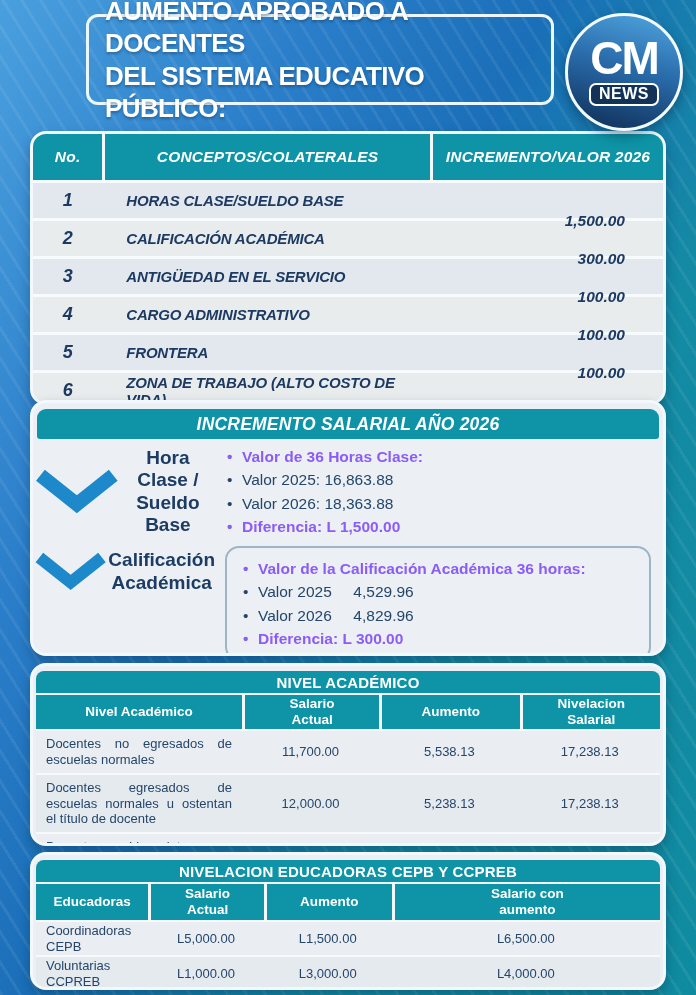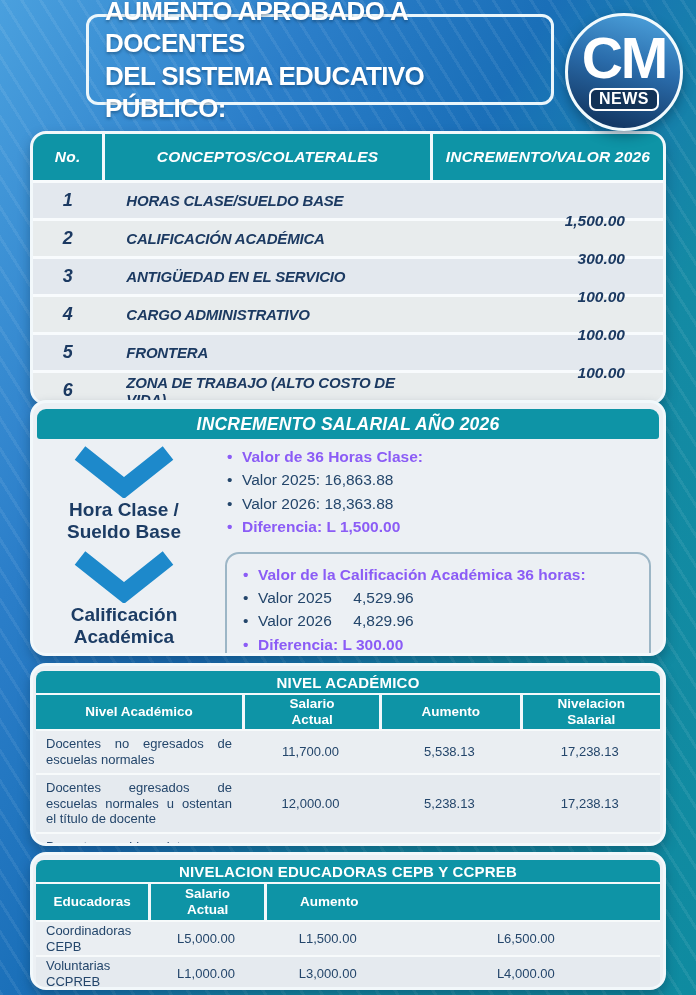--- a/index.html
+++ b/index.html
@@ -22,21 +22,21 @@
   .header-title {
     color:#ffffff; font-size:26px; font-weight:800; letter-spacing:-0.6px; line-height:1.25;
     text-shadow:0 2px 3px rgba(8,40,70,0.4); white-space:pre-line;
   }
   .logo {
     position:absolute; left:565px; top:13px; width:118px; height:118px; border-radius:50%;
     background:linear-gradient(195deg,#4fa6e0 0%,#2a6cab 45%,#143a67 88%);
     border:3px solid #f2fafd; box-shadow:0 5px 12px rgba(5,38,66,0.45);
     display:flex; flex-direction:column; align-items:center; justify-content:center; z-index:6;
   }
-  .logo-cm { color:#fff; font-size:57px; font-weight:800; letter-spacing:-2px; line-height:0.9; }
+  .logo-cm { color:#fff; font-size:46px; font-weight:800; letter-spacing:-2px; line-height:0.9; }
   .logo-news {
     margin-top:3px; background:#123257; border:2.5px solid #ffffff; border-radius:7px;
     color:#fff; font-size:16px; font-weight:700; padding:0 8px 1px; letter-spacing:0.5px;
   }
   
   .card {
     position:absolute; left:30px; width:636px; background:#ecf0f4;
     border:3px solid #f2f8fb; border-radius:16px; overflow:hidden;
     box-shadow:0 6px 12px rgba(5,40,66,0.35);
   }
@@ -50,21 +50,21 @@
   .t1-h3 { width:37%; border-left:3px solid #f2f8fb; }
   .t1-row { display:flex; height:38px; align-items:center; border-top:3px solid #f8fbfd; color:#1c3a62; font-weight:700; background:#e8eced; }
   .t1-row:nth-child(even) { background:#e3e8ee; }
   .c-no { width:11%; text-align:center; font-size:18px; }
   .c-concept { width:52%; padding-left:24px; font-size:15px; letter-spacing:-0.2px; }
   .c-value { width:37%; text-align:right; padding-right:38px; font-size:15.5px;margin-top:40px; }
   
   .card2 { top:400px; height:256px; }
   .band2 { margin:6px 4px 0; height:30px; border-radius:9px 9px 3px 3px; display:flex; align-items:center; justify-content:center; font-size:17.5px; font-weight:700; letter-spacing:0.2px;font-style:italic; }
   .group { display:flex; align-items:flex-start; }
-  .g-left { width:182px; display:flex; flex-direction:column; align-items:center; padding-top:7px; }
+  .g-left { width:182px; display:flex; flex-direction:row; align-items:center; padding-top:7px; }
   .chev { width:106px; height:52px; }
   .g-label { margin-top:1px; color:#1c3c64; font-weight:700; font-size:19px; line-height:1.18; text-align:center; white-space:pre-line; }
   .g-right { flex:1; padding:6px 12px 0 10px; }
   .bullets { list-style:none; color:#24466b; font-size:15.5px; line-height:1.5; }
   .bullets li { position:relative; padding-left:17px; white-space:pre-wrap; }
   .bullets li::before { content:"\2022"; position:absolute; left:2px; }
   .bullets li.bold { font-weight:700; color:#8b5cf6; }
   .bullet-box { border:2px solid #9cb6c6; border-radius:14px; padding:9px 14px; margin-top:2px; }
   
   .t-band { margin:5px 3px 0; height:22px; display:flex; align-items:center; justify-content:center; font-size:15px; font-weight:700; letter-spacing:0.2px; border-radius:8px 8px 0 0; }
@@ -208,20 +208,22 @@
     </div>
   </div>
 
   <div class="card card4">
     <div class="t-band teal">NIVELACION EDUCADORAS CEPB Y CCPREB</div>
     <div class="t-head teal t3-head-row">
       <div class="t3-c1">Educadoras</div>
       <div class="t3-c2">Salario
 Actual</div>
       <div class="t3-c3">Aumento</div>
+      <div class="t3-c4">Salario con
+aumento</div>
     </div>
     <div class="t-row">
       <div class="t3-c1 first pre">Coordinadoras
 CEPB</div>
       <div class="t3-c2">L5,000.00</div>
       <div class="t3-c3">L1,500.00</div>
       <div class="t3-c4">L6,500.00</div>
     </div>
     <div class="t-row">
       <div class="t3-c1 first pre">Voluntarias

